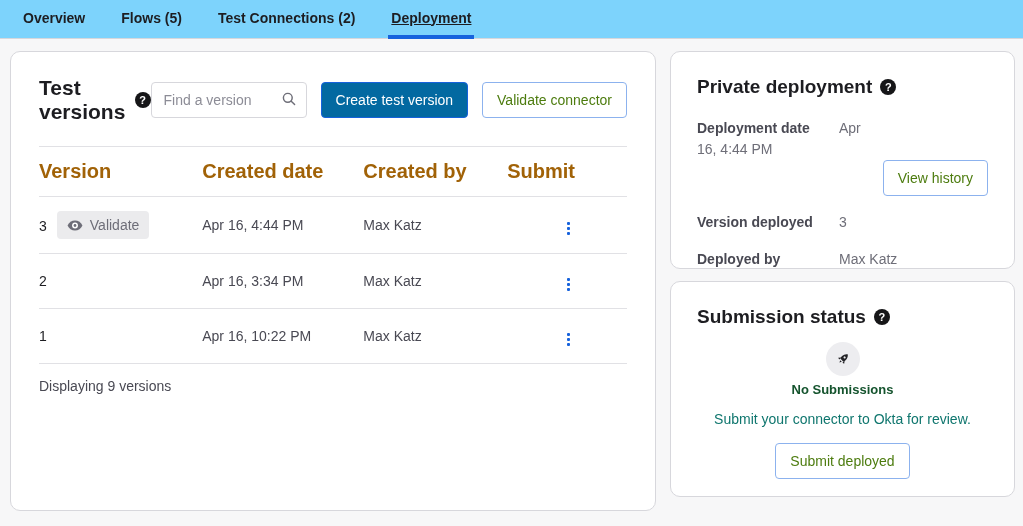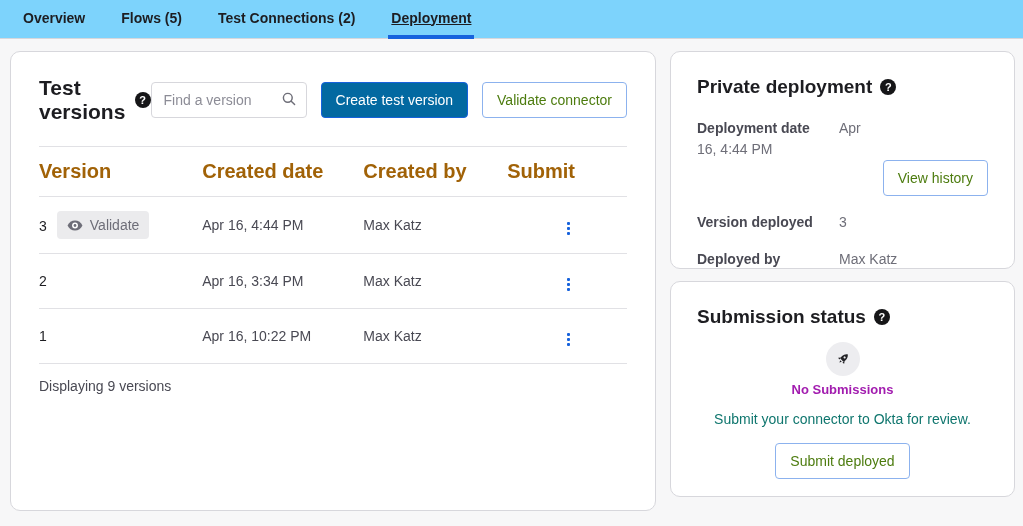--- a/index.html
+++ b/index.html
@@ -116,21 +116,21 @@
   .pd-value { color: #6e6e78; }
   .pd-row-top .btn { margin-left: auto; }
 
   
   .empty-state { text-align: center; margin-top: 14px; }
   .rocket-circle {
     width: 34px; height: 34px; border-radius: 50%;
     background: #ededf0;
     display: inline-flex; align-items: center; justify-content: center;
   }
-  .empty-title { font-size: 13px; font-weight: 700; color: #a21caf; margin-top: 6px; }
+  .empty-title { font-size: 13px; font-weight: 700; color: #14532d; margin-top: 6px; }
   .empty-msg { font-size: 14px; color: #0f766e; margin-top: 14px; }
   .empty-state .btn { margin-top: 16px; }
 </style>
 </head>
 <body>
 
 <nav class="tabbar">
   <div class="tab">Overview</div>
   <div class="tab">Flows (5)</div>
   <div class="tab">Test Connections (2)</div>

